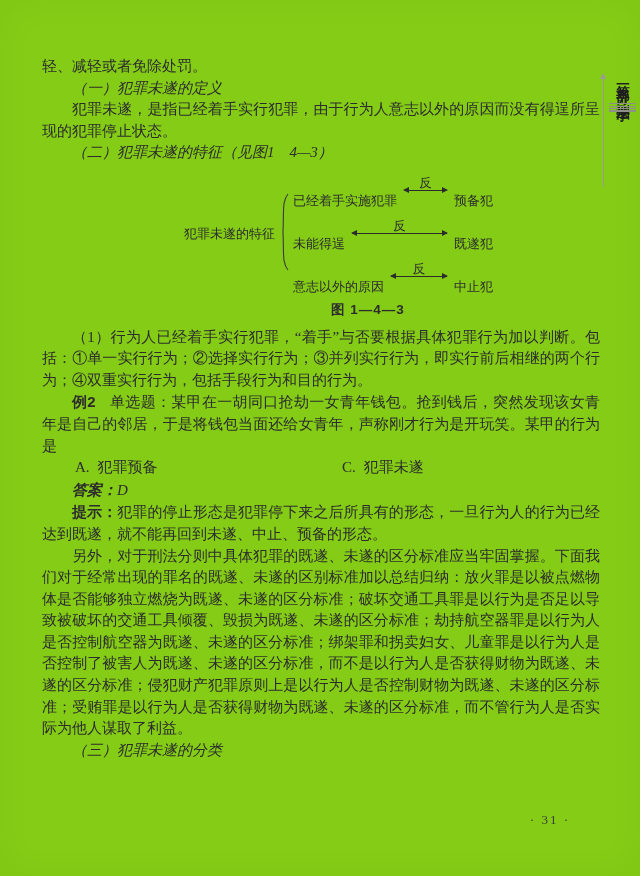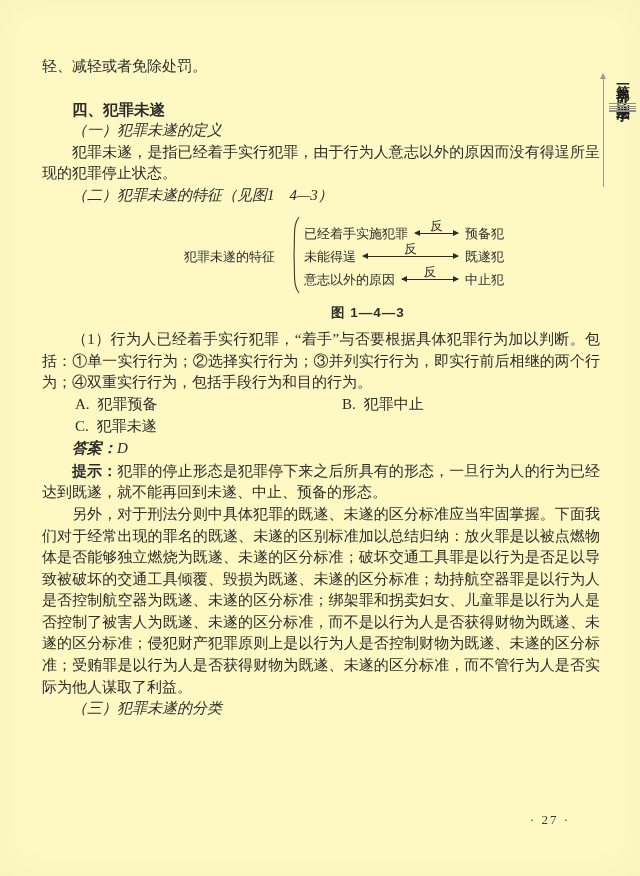--- a/index.html
+++ b/index.html
@@ -1,20 +1,20 @@
 <!DOCTYPE html>
 <html><head>
 <meta charset="utf-8">
 <style>
   html,body { margin:0; padding:0; background:#ffffff; }
   .page {
     position: relative;
     width: 640px;
     height: 876px;
-    background: #fef9c3;
+    background: #84cc16;
     overflow: hidden;
     font-family: "Liberation Serif", serif;
     color: #2c2c2c;
     box-shadow: inset 0 0 40px rgba(0,0,0,0.03);
   }
   .content {
     position: absolute;
     left: 42px;
     top: 56px;
     width: 558px;
@@ -37,31 +37,31 @@
   .ex-type { margin-right: 0; }
 
   
   .figure {
     display: flex;
     align-items: center;
     margin: 9px 0 2px 142px;
     font-size: 13px;
     line-height: 16px;
   }
-  .fig-root { white-space: nowrap; margin-right: 14px; }
+  .fig-root { white-space: nowrap; margin-right: 3px; }
   .fig-brace { flex: 0 0 auto; }
   .fig-rows {
     display: flex;
     flex-direction: column;
     gap: 7px;
     width: 200px;
     margin-left: 3px;
   }
   .fig-row { display: flex; align-items: center; }
-  .fig-left, .fig-right { white-space: nowrap; }
+  .fig-left, .fig-right { white-space: nowrap; margin-top: 20px; }
   .rel {
     flex: 1;
     position: relative;
     height: 1px;
     background: #2b2b2b;
     margin: 0 7px;
     min-width: 38px;
   }
   .rel::before, .rel::after {
     content: "";
@@ -152,21 +152,20 @@
 </style>
 </head>
 <body>
 
 <div class="page">
 
   <div class="content">
 
     <p>轻、减轻或者免除处罚。</p>
 
-    <p class="section-heading">四、犯罪未遂</p>
 
     <p class="subhead">（一）犯罪未遂的定义</p>
 
     <p class="indent">犯罪未遂，是指已经着手实行犯罪，由于行为人意志以外的原因而没有得逞所呈现的犯罪停止状态。</p>
 
     <p class="subhead">（二）犯罪未遂的特征（见图1　4—3）</p>
 
     <div class="figure">
       <span class="fig-root">犯罪未遂的特征</span>
       <span class="fig-brace">
@@ -195,24 +194,24 @@
             <span class="rel-label">反</span>
           </span>
           <span class="fig-right">中止犯</span>
         </div>
       </div>
     </div>
     <p class="fig-caption">图 1—4—3</p>
 
     <p class="indent">（1）行为人已经着手实行犯罪，“着手”与否要根据具体犯罪行为加以判断。包括：①单一实行行为；②选择实行行为；③并列实行行为，即实行前后相继的两个行为；④双重实行行为，包括手段行为和目的行为。</p>
 
+    <p class="indent"><span class="ex-label">例2</span><span class="ex-type">单选题：</span><span>某甲在一胡同口抢劫一女青年钱包。抢到钱后，突然发现该女青年是自己的邻居，于是将钱包当面还给女青年，声称刚才行为是开玩笑。某甲的行为是</span></p>
 
     <div class="options">
       <span class="option"><span class="key">A.</span><span>犯罪预备</span></span>
-      <span class="option"><span class="key">B.</span><span>犯罪中止</span></span>
       <span class="option"><span class="key">C.</span><span>犯罪未遂</span></span>
     </div>
 
     <p class="subhead"><span class="bold-label">答案：</span><span>D</span></p>
 
     <p class="indent"><span class="bold-label">提示：</span><span>犯罪的停止形态是犯罪停下来之后所具有的形态，一旦行为人的行为已经达到既遂，就不能再回到未遂、中止、预备的形态。</span></p>
 
     <p class="indent">另外，对于刑法分则中具体犯罪的既遂、未遂的区分标准应当牢固掌握。下面我们对于经常出现的罪名的既遂、未遂的区别标准加以总结归纳：放火罪是以被点燃物体是否能够独立燃烧为既遂、未遂的区分标准；破坏交通工具罪是以行为是否足以导致被破坏的交通工具倾覆、毁损为既遂、未遂的区分标准；劫持航空器罪是以行为人是否控制航空器为既遂、未遂的区分标准；绑架罪和拐卖妇女、儿童罪是以行为人是否控制了被害人为既遂、未遂的区分标准，而不是以行为人是否获得财物为既遂、未遂的区分标准；侵犯财产犯罪原则上是以行为人是否控制财物为既遂、未遂的区分标准；受贿罪是以行为人是否获得财物为既遂、未遂的区分标准，而不管行为人是否实际为他人谋取了利益。</p>
 
     <p class="subhead">（三）犯罪未遂的分类</p>
@@ -221,15 +220,15 @@
 
   <div class="side-tab">
     <div class="tab-arrow"></div>
     <div class="tab-col">
       <span class="tab-text">第一部分</span>
       <span class="tab-text tab-subject">刑法学</span>
       <div class="tab-hatch"></div>
     </div>
   </div>
 
-  <div class="page-number">· 27 ·</div>
+  <div class="page-number">· 31 ·</div>
 
 </div>
 
 </body></html>

